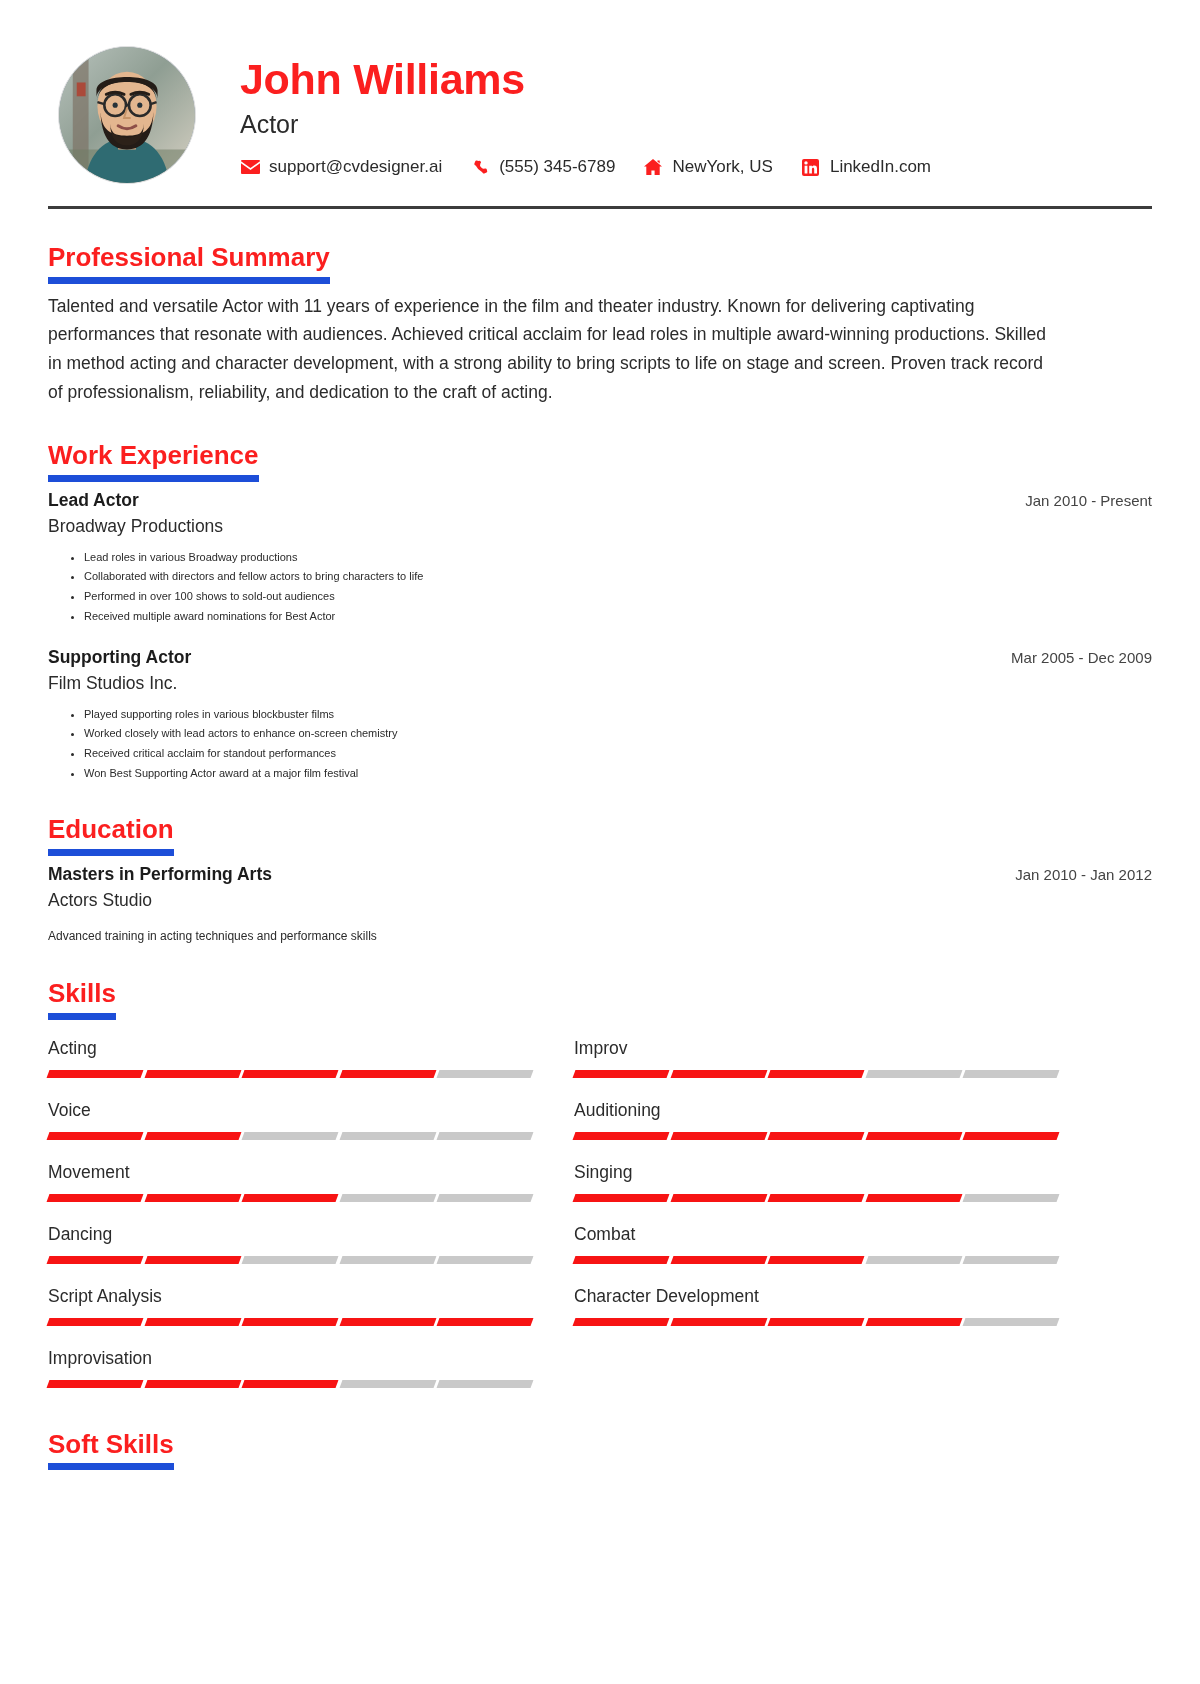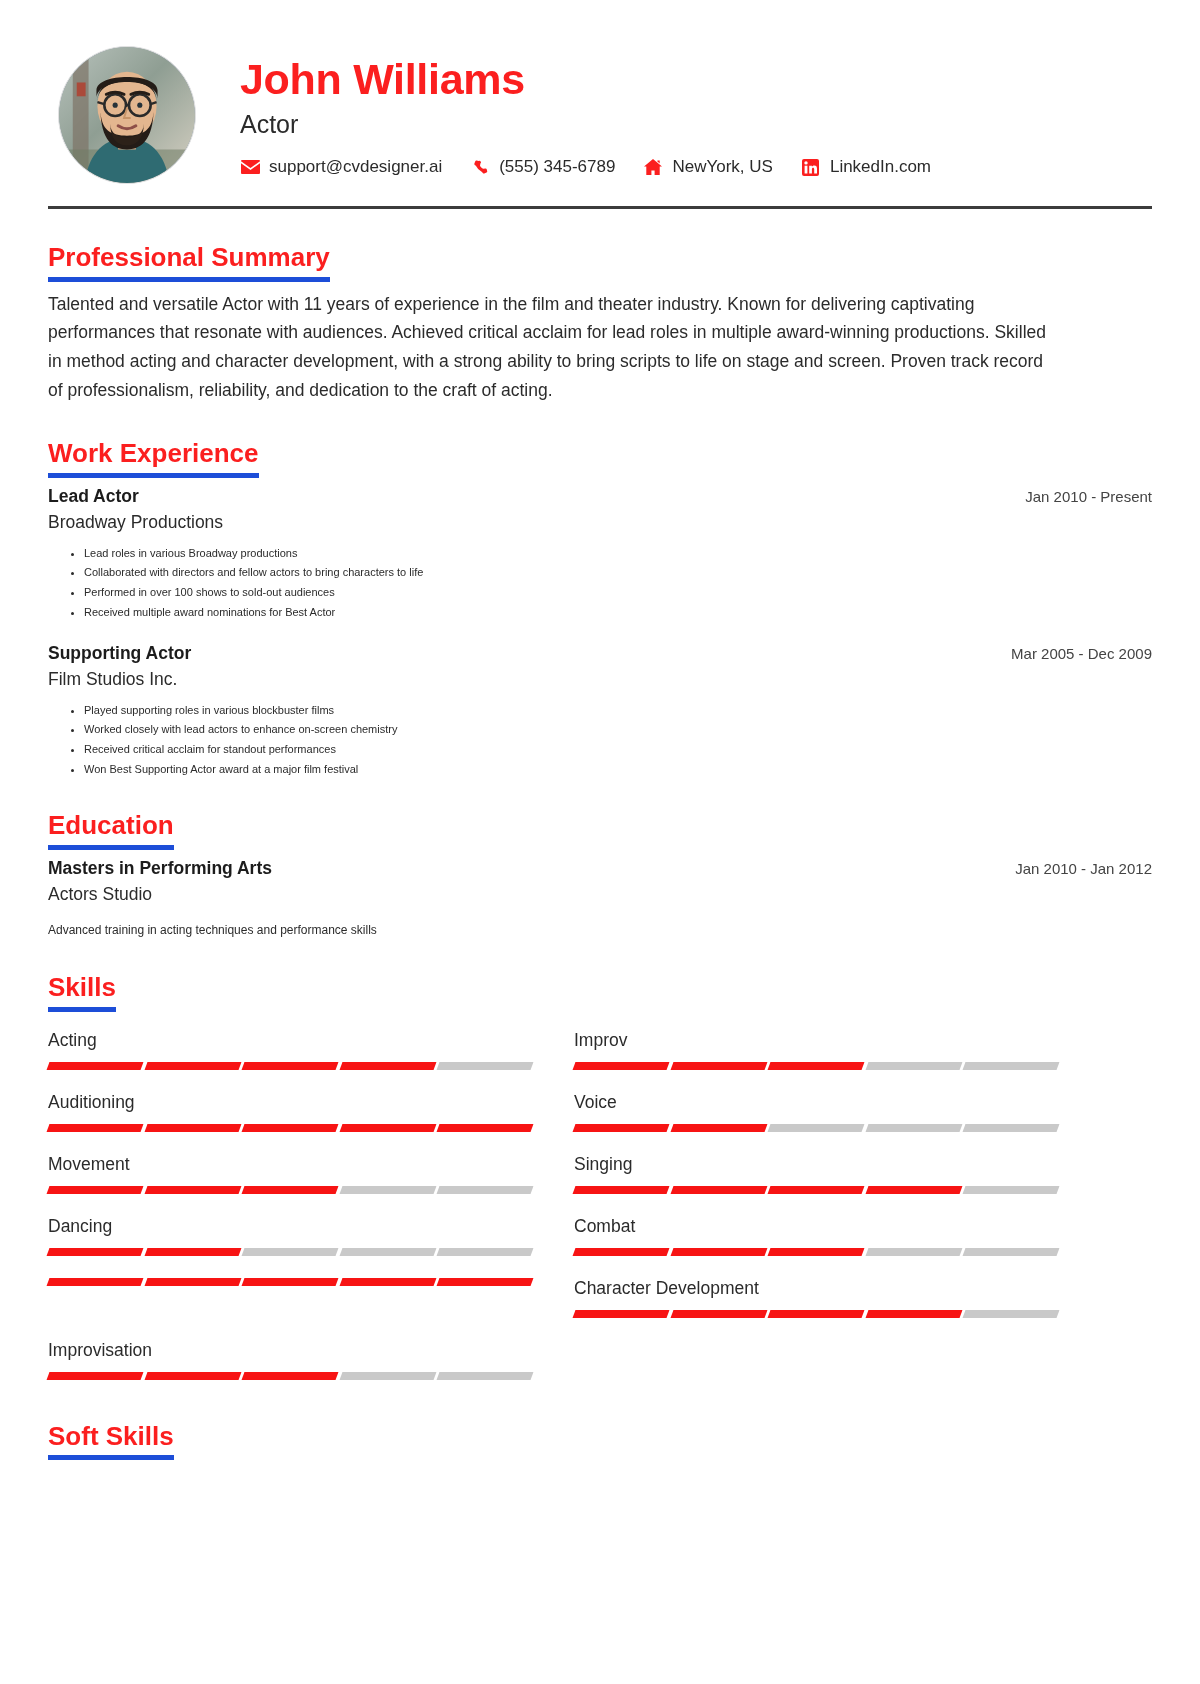--- a/index.html
+++ b/index.html
@@ -82,21 +82,21 @@
 
   
   .section { margin-top: 34px; }
   .section.tight { margin-top: 30px; }
   .sec-title {
     display: inline-block;
     color: #fb1f1f;
     font-size: 26px;
     font-weight: bold;
     padding-bottom: 5px;
-    border-bottom: 5px solid #1d4ed8;
+    border-bottom: 7px solid #1d4ed8;
     line-height: 1.1;
   }
   .sec-body { margin-top: 8px; }
 
   .summary-text {
     font-size: 17.5px;
     line-height: 1.65;
     color: #2b2b2b;
     max-width: 1010px;
   }
@@ -355,40 +355,40 @@
             <div class="skill-name">Improv</div>
             <div class="bar">
               <span class="seg on"></span>
               <span class="seg on"></span>
               <span class="seg on"></span>
               <span class="seg"></span>
               <span class="seg"></span>
             </div>
           </div>
           <div class="skill">
+            <div class="skill-name">Voice</div>
+            <div class="bar">
+              <span class="seg on"></span>
+              <span class="seg on"></span>
+              <span class="seg"></span>
+              <span class="seg"></span>
+              <span class="seg"></span>
+            </div>
+          </div>
+          <div class="skill">
             <div class="skill-name">Auditioning</div>
             <div class="bar">
               <span class="seg on"></span>
               <span class="seg on"></span>
               <span class="seg on"></span>
               <span class="seg on"></span>
               <span class="seg on"></span>
             </div>
           </div>
           <div class="skill">
-            <div class="skill-name">Voice</div>
-            <div class="bar">
-              <span class="seg on"></span>
-              <span class="seg on"></span>
-              <span class="seg"></span>
-              <span class="seg"></span>
-              <span class="seg"></span>
-            </div>
-          </div>
-          <div class="skill">
             <div class="skill-name">Movement</div>
             <div class="bar">
               <span class="seg on"></span>
               <span class="seg on"></span>
               <span class="seg on"></span>
               <span class="seg"></span>
               <span class="seg"></span>
             </div>
           </div>
           <div class="skill">
@@ -415,20 +415,21 @@
             <div class="skill-name">Combat</div>
             <div class="bar">
               <span class="seg on"></span>
               <span class="seg on"></span>
               <span class="seg on"></span>
               <span class="seg"></span>
               <span class="seg"></span>
             </div>
           </div>
           <div class="skill">
+            <div class="skill-name">Script Analysis</div>
             <div class="bar">
               <span class="seg on"></span>
               <span class="seg on"></span>
               <span class="seg on"></span>
               <span class="seg on"></span>
               <span class="seg on"></span>
             </div>
           </div>
           <div class="skill">
             <div class="skill-name">Character Development</div>

